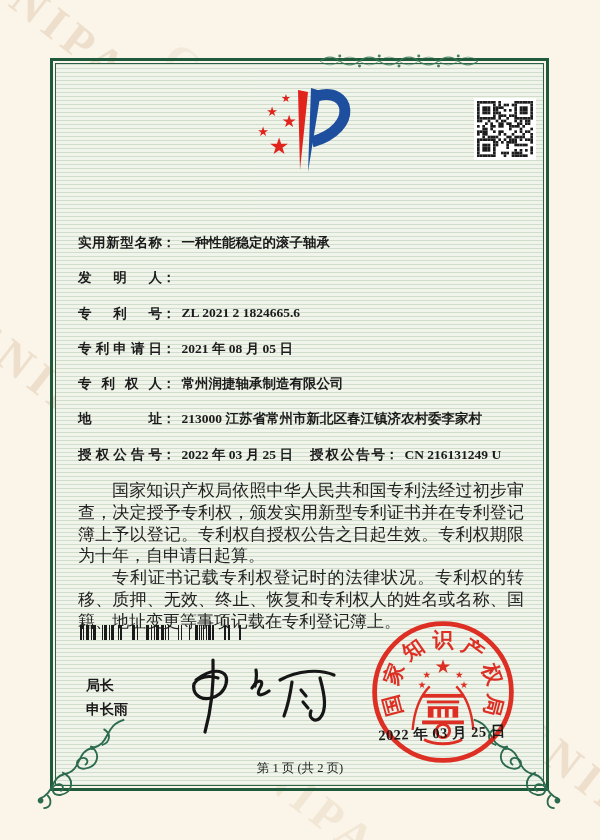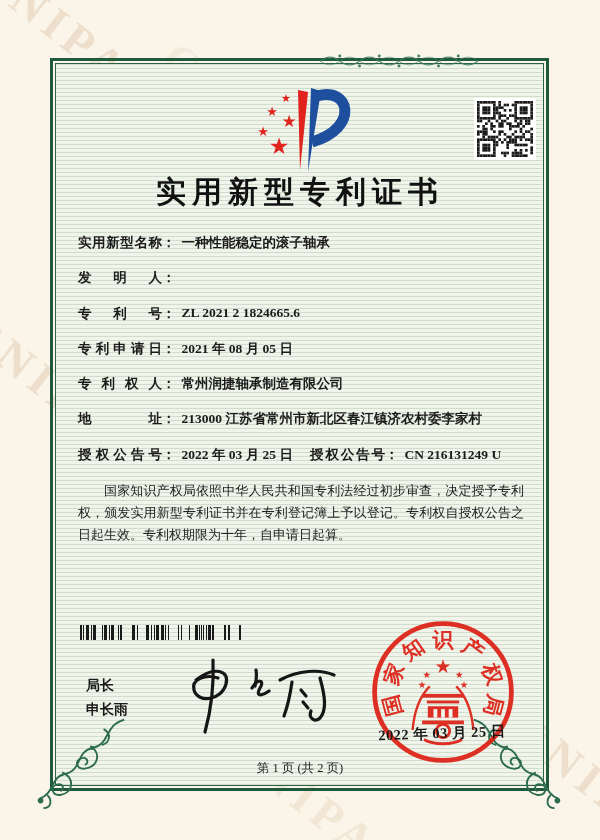--- a/index.html
+++ b/index.html
@@ -50,21 +50,21 @@
   .rows{position:absolute;z-index:4;left:78px;top:234px;width:452px;}
   .row{height:35.3px;display:flex;font-size:13.5px;font-weight:bold;position:relative;}
   .flabel{display:inline-block;width:84px;text-align:justify;text-align-last:justify;flex:none;}
   .colon{flex:none;margin-right:6px;}
   .fvalue{white-space:nowrap;}
   .group2{position:absolute;left:232px;display:flex;align-items:center;}
   .group2 .flabel{width:75px;}
   
   .bodytext{
     position:absolute;z-index:4;left:78px;top:480px;width:446px;
-    font-size:13px;line-height:21.8px;text-align:justify;color:#222;
+    font-size:17px;line-height:21.8px;text-align:justify;color:#222;
   }
   .bodytext p{margin:0;text-indent:2em;}
   
   .barcode{position:absolute;z-index:4;left:80px;top:625px;width:162px;height:15px;}
   .officer{position:absolute;z-index:5;left:86px;top:674px;font-size:14px;font-weight:bold;line-height:24px;}
   .autograph{position:absolute;z-index:5;left:168px;top:654px;width:180px;height:80px;}
   .seal{position:absolute;z-index:4;left:367px;top:616px;width:152px;height:152px;opacity:.93;}
   .seal-char{font-size:22px;font-weight:bold;fill:#dd2116;text-anchor:middle;dominant-baseline:central;
              font-family:"Liberation Serif","DejaVu Serif",serif;}
   .seal-date{
@@ -370,21 +370,20 @@
       <rect x="19" y="56.33333333333333" width="2.6666666666666665" height="2.6666666666666665" fill="#1c1c1c"></rect>
       <rect x="29.666666666666664" y="56.33333333333333" width="2.6666666666666665" height="2.6666666666666665" fill="#1c1c1c"></rect>
       <rect x="37.666666666666664" y="56.33333333333333" width="2.6666666666666665" height="2.6666666666666665" fill="#1c1c1c"></rect>
       <rect x="40.33333333333333" y="56.33333333333333" width="2.6666666666666665" height="2.6666666666666665" fill="#1c1c1c"></rect>
       <rect x="43" y="56.33333333333333" width="2.6666666666666665" height="2.6666666666666665" fill="#1c1c1c"></rect>
       <rect x="45.666666666666664" y="56.33333333333333" width="2.6666666666666665" height="2.6666666666666665" fill="#1c1c1c"></rect>
       <rect x="48.33333333333333" y="56.33333333333333" width="2.6666666666666665" height="2.6666666666666665" fill="#1c1c1c"></rect>
       <rect x="51" y="56.33333333333333" width="2.6666666666666665" height="2.6666666666666665" fill="#1c1c1c"></rect>
     </svg>
 
-  <div class="title">实用新型专利证书</div>
 
   <div class="rows">
     <div class="row">
       <span class="flabel">实用新型名称</span>
         <span class="colon">：</span>
       <span class="fvalue">一种性能稳定的滚子轴承</span>
     </div>
     <div class="row">
       <span class="flabel">发明人</span>
         <span class="colon">：</span>
@@ -416,20 +415,21 @@
       <span class="group2">
         <span class="flabel">授权公告号</span>
           <span class="colon">：</span>
         <span class="fvalue">CN 216131249 U</span>
       </span>
     </div>
   </div>
 
   <div class="bodytext">
     <p>国家知识产权局依照中华人民共和国专利法经过初步审查，决定授予专利权，颁发实用新型专利证书并在专利登记簿上予以登记。专利权自授权公告之日起生效。专利权期限为十年，自申请日起算。</p>
+    <p>专利证书记载专利权登记时的法律状况。专利权的转移、质押、无效、终止、恢复和专利权人的姓名或名称、国籍、地址变更等事项记载在专利登记簿上。</p>
   </div>
 
   <svg class="barcode" id="barcode-svg" viewBox="0 0 162 15" preserveAspectRatio="none">
       <rect x="0" y="0" width="2" height="15" fill="#1a1a1a"></rect>
       <rect x="3" y="0" width="1" height="15" fill="#1a1a1a"></rect>
       <rect x="6" y="0" width="3" height="15" fill="#1a1a1a"></rect>
       <rect x="11" y="0" width="1" height="15" fill="#1a1a1a"></rect>
       <rect x="13" y="0" width="3" height="15" fill="#1a1a1a"></rect>
       <rect x="22" y="0" width="1" height="15" fill="#1a1a1a"></rect>
       <rect x="24" y="0" width="3" height="15" fill="#1a1a1a"></rect>

